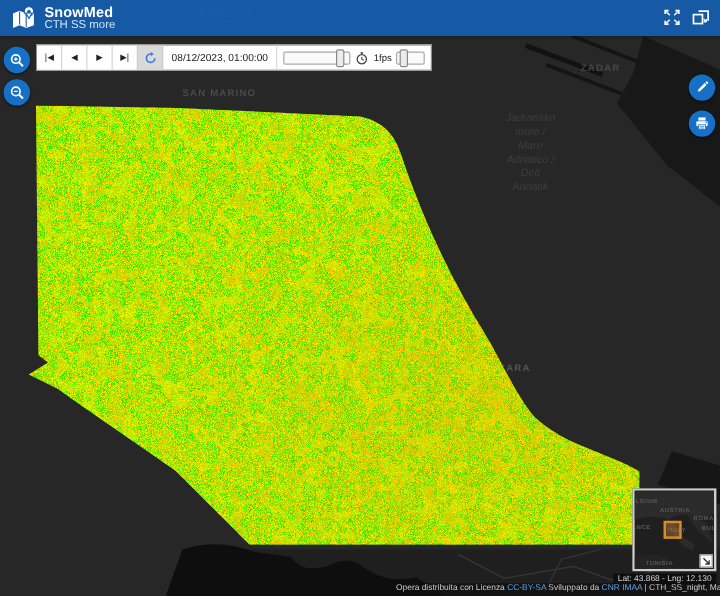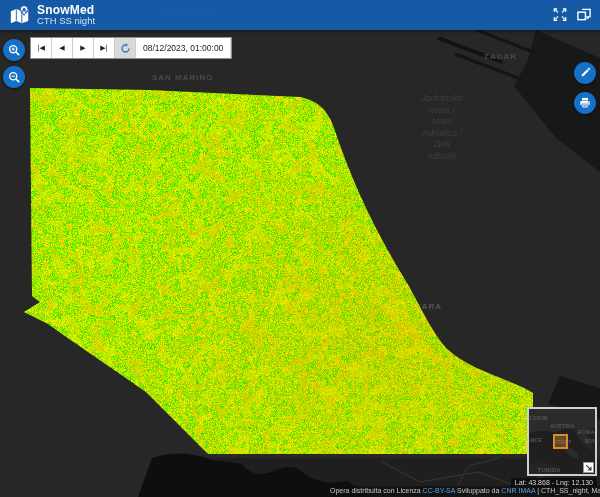--- a/index.html
+++ b/index.html
@@ -156,21 +156,21 @@
   <div class="header">
     <svg class="app-icon" viewBox="0 0 24 24">
       <path d="M2,8 L8,5.5 L14,8 L21,5.5 V18.5 L14,21 L8,18.5 L2,21 Z" fill="#fff"></path>
       <path d="M8,6 V18 M14,8.5 V20.5" stroke="#155eae" stroke-width="1"></path>
       <circle cx="16.5" cy="6" r="4.2" fill="#fff" stroke="#155eae" stroke-width="1"></circle>
       <path d="M16.5,12.5 L13.8,7.5 H19.2 Z" fill="#fff" stroke="#155eae" stroke-width="1"></path>
       <circle cx="16.5" cy="6" r="1.6" fill="#155eae"></circle>
     </svg>
     <div class="titles">
       <div class="app-title">SnowMed</div>
-      <div class="app-subtitle">CTH SS night</div>
+      <div class="app-subtitle">CTH SS more</div>
     </div>
     <div class="hdr-icons">
       <button class="hdr-icon-btn" title="">
         <svg viewBox="0 0 16 16" width="16" height="15">
           <g stroke="#fff" stroke-width="1.6" fill="none">
             <path d="M2,5 V2 H5 M11,2 H14 V5 M14,11 V14 H11 M5,14 H2 V11"></path>
             <path d="M3,3 L6,6 M13,3 L10,6 M13,13 L10,10 M3,13 L6,10" stroke-width="1.2"></path>
           </g>
         </svg>
       </button>
@@ -222,20 +222,30 @@
     <button class="tl-btn">◀</button>
     <button class="tl-btn">▶</button>
     <button class="tl-btn">▶|</button>
     <button class="tl-btn active">
       <svg viewBox="0 0 12 12" width="11" height="11">
         <path d="M9.8,6 A3.8,3.8 0 1 1 6,2.2" fill="none" stroke="#2e7bd6" stroke-width="1.5"></path>
         <path d="M6,0.4 L9,2.2 L6,4 Z" fill="#2e7bd6"></path>
       </svg>
     </button>
     <div class="tl-date">08/12/2023, 01:00:00</div>
+    <div class="tl-sliders">
+      <input class="rng-main" type="range" min="0" max="100" value="90" style="">
+      <svg viewBox="0 0 12 12" width="11" height="11">
+        <rect x="5" y="0.5" width="2" height="1.6" fill="#444"></rect>
+        <circle cx="6" cy="7" r="4.2" fill="none" stroke="#444" stroke-width="1.2"></circle>
+        <path d="M6,7 V4.6 M6,7 L7.8,7.8" stroke="#444" stroke-width="1" fill="none"></path>
+      </svg>
+      <span class="fps-label">1fps</span>
+      <input class="rng-fps" type="range" min="0" max="100" value="8" style="">
+    </div>
   </div>
 
   <div class="minimap">
     <svg width="70" height="69" viewBox="0 0 70 69" style="position:absolute;left:-2px;top:-2px">
       <rect x="0" y="0" width="70" height="69" fill="#1f1f1f"></rect>
       <path d="M0,0 H70 V20 Q58,26 50,23 Q40,19 30,26 Q16,21 0,27 Z" fill="#2b2b2b"></path>
       <path d="M28,26 L37,31 L43,41 L52,47 L50,52 L41,47 L34,38 L28,32 Z" fill="#2b2b2b"></path>
       <path d="M46,22 L62,29 L67,45 L55,36 Z" fill="#292929"></path>
       <path d="M0,58 Q15,53 30,58 L30,69 H0 Z" fill="#242424"></path>
     </svg>

